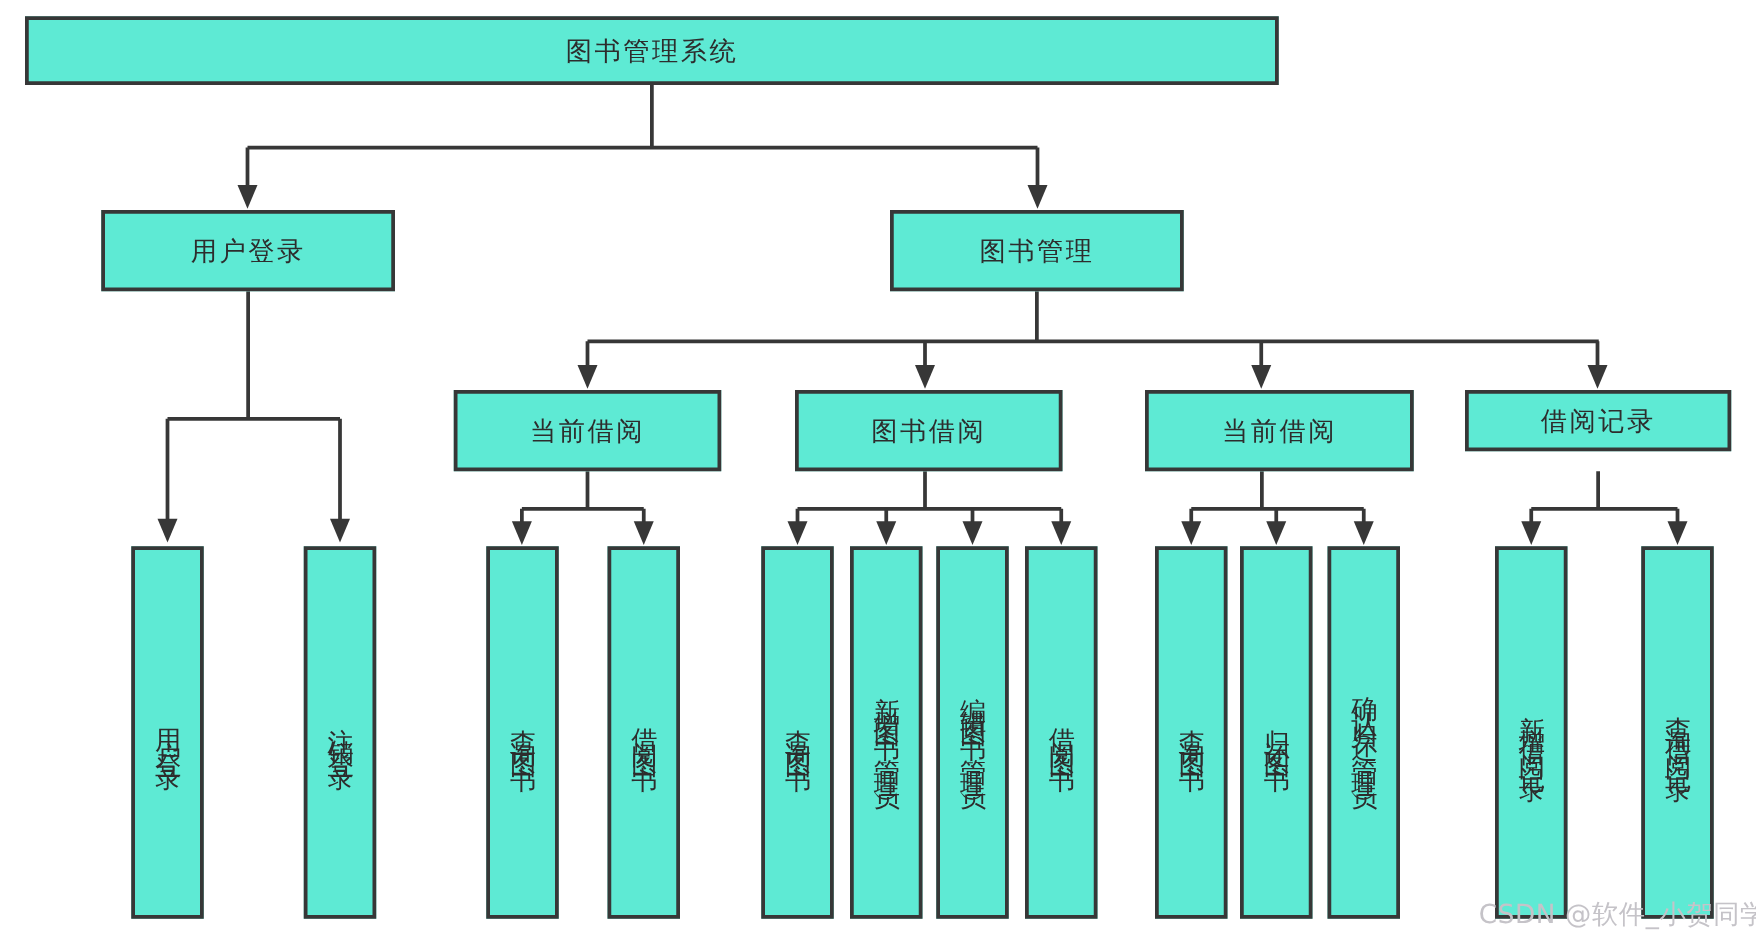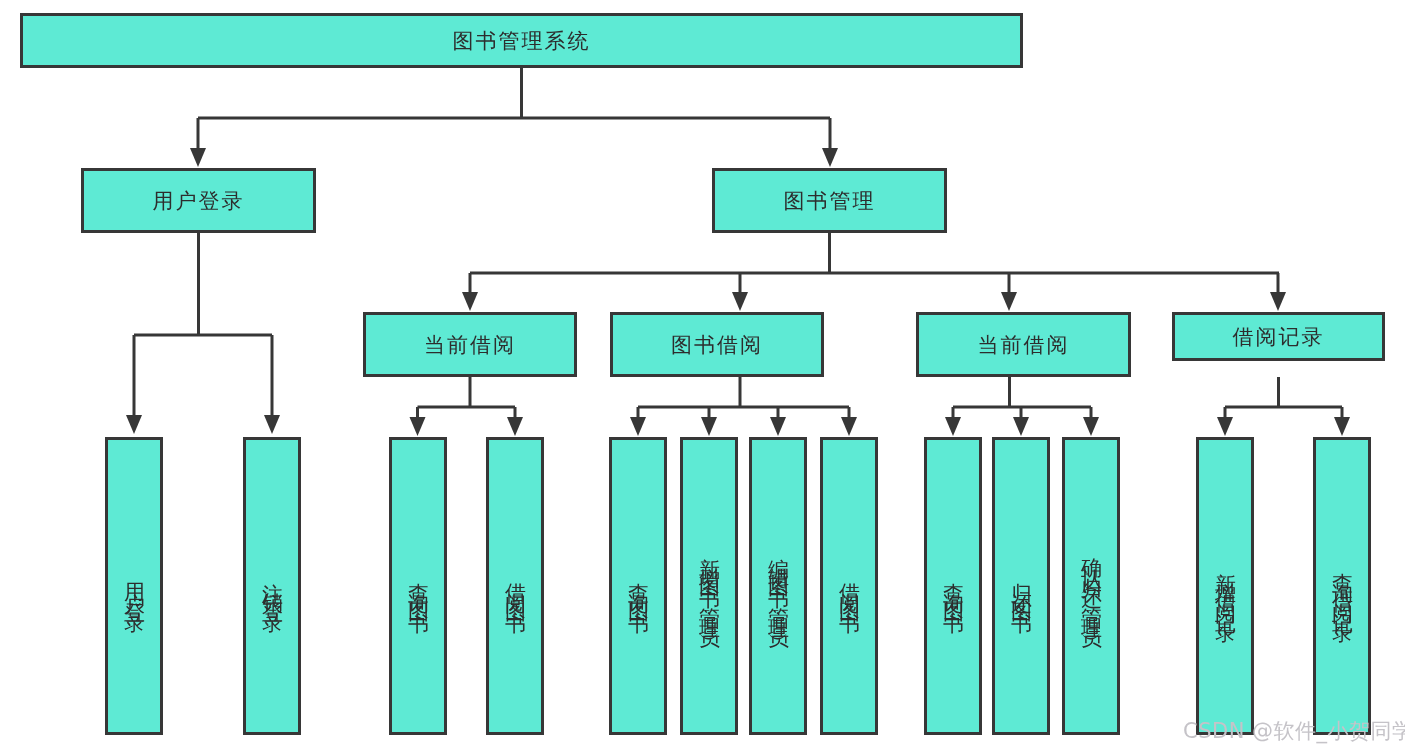--- a/index.html
+++ b/index.html
@@ -88,21 +88,21 @@
 <div class="box" style="left:81px;top:168px;width:235px;height:65px;">
   <span class="hlabel">用户登录</span>
 </div>
 <div class="box" style="left:712px;top:168px;width:235px;height:65px;">
   <span class="hlabel">图书管理</span>
 </div>
 
 <div class="box" style="left:363px;top:312px;width:214px;height:65px;">
   <span class="hlabel">当前借阅</span>
 </div>
-<div class="box" style="left:610px;top:312px;width:214px;height:65px;">
+<div class="box" style="left:636px;top:312px;width:214px;height:65px;">
   <span class="hlabel">图书借阅</span>
 </div>
 <div class="box" style="left:902px;top:312px;width:215px;height:65px;margin-left:14px;">
   <span class="hlabel">当前借阅</span>
 </div>
 <div class="box" style="left:1172px;top:312px;width:213px;height:49px;">
   <span class="hlabel">借阅记录</span>
 </div>
 
 <div class="box" style="left:105px;top:437px;width:58px;height:298px;">

